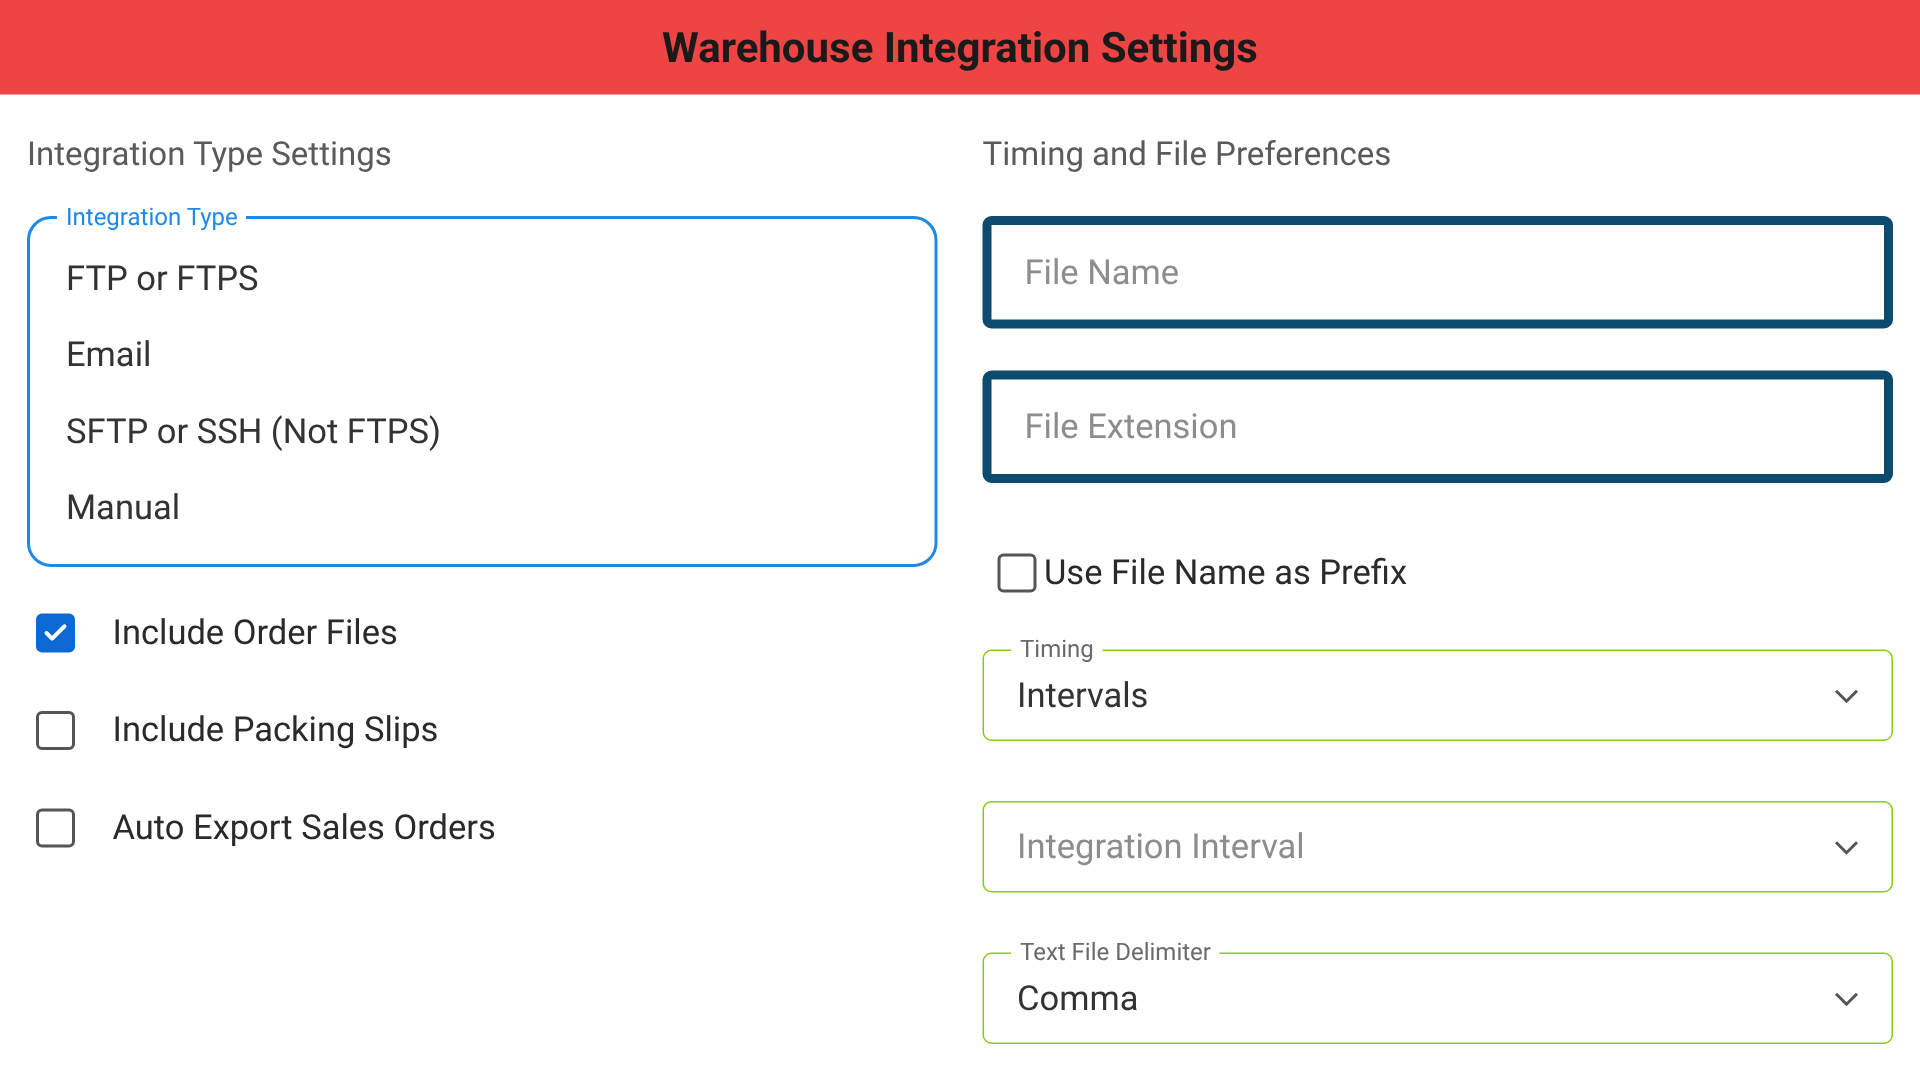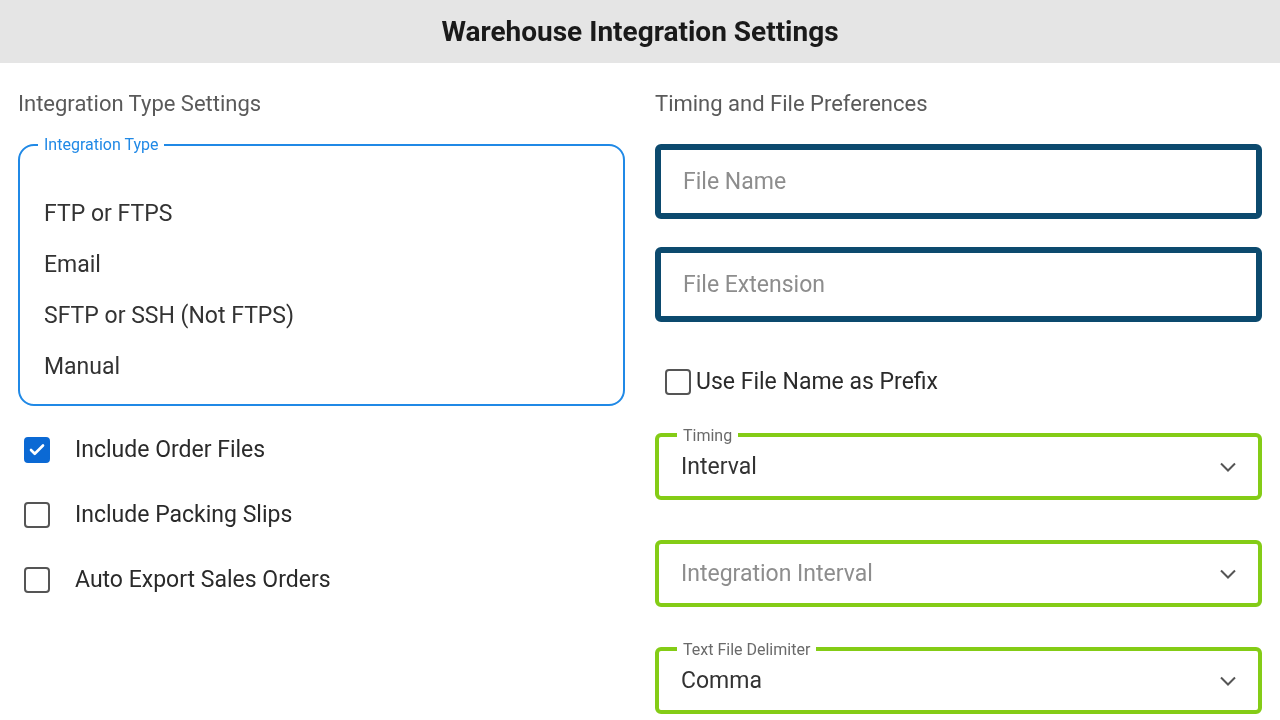--- a/index.html
+++ b/index.html
@@ -8,21 +8,21 @@
     padding: 0;
     font-family: -apple-system, BlinkMacSystemFont, "Segoe UI", Roboto, Arial, sans-serif;
   }
   body {
     background: #fff;
     width: 1280px;
     height: 720px;
     overflow: hidden;
   }
   .header-bar {
-    background: #e5e5e5;
+    background: #ef4444;
     height: 63px;
     display: flex;
     align-items: center;
     justify-content: center;
   }
   .header-title {
     font-size: 28px;
     font-weight: 700;
     color: #1a1a1a;
   }
@@ -59,21 +59,20 @@
     top: -11px;
     left: 18px;
     background: #fff;
     padding: 0 6px;
     font-size: 16px;
     color: #2089e6;
     font-weight: 400;
   }
   .dropdown-list {
     padding: 14px 0 12px 0;
-    margin-top: 28px;
   }
   .dropdown-option {
     font-size: 23px;
     color: #333;
     padding: 12px 24px;
     cursor: pointer;
   }
 
   .text-input {
     width: 100%;
@@ -121,21 +120,21 @@
     height: 18px;
   }
   .checkbox-label {
     font-size: 23px;
     color: #2a2a2a;
   }
 
   
   .select-field {
     position: relative;
-    border: 4px solid #84cc16;
+    border: 1px solid #84cc16;
     border-radius: 6px;
     padding: 16px 22px;
     margin-bottom: 30px;
     margin-top: 10px;
     cursor: pointer;
   }
   .select-field.with-legend .floating-legend {
     position: absolute;
     top: -11px;
     left: 18px;
@@ -217,21 +216,21 @@
 
     <input class="text-input" type="text" placeholder="File Extension" style="">
 
     <div class="checkbox-row right-col">
       <div class="checkbox"></div>
       <div class="checkbox-label">Use File Name as Prefix</div>
     </div>
 
     <div class="select-field with-legend">
       <div class="floating-legend">Timing</div>
-      <div class="select-value">Interval</div>
+      <div class="select-value">Intervals</div>
       <div class="select-caret">
         <svg viewBox="0 0 16 10">
             <path d="M1 1l7 7 7-7" stroke="#555" stroke-width="2" fill="none"></path>
           </svg>
       </div>
     </div>
 
     <div class="select-field">
       <div class="select-value placeholder">Integration Interval</div>
       <div class="select-caret">

